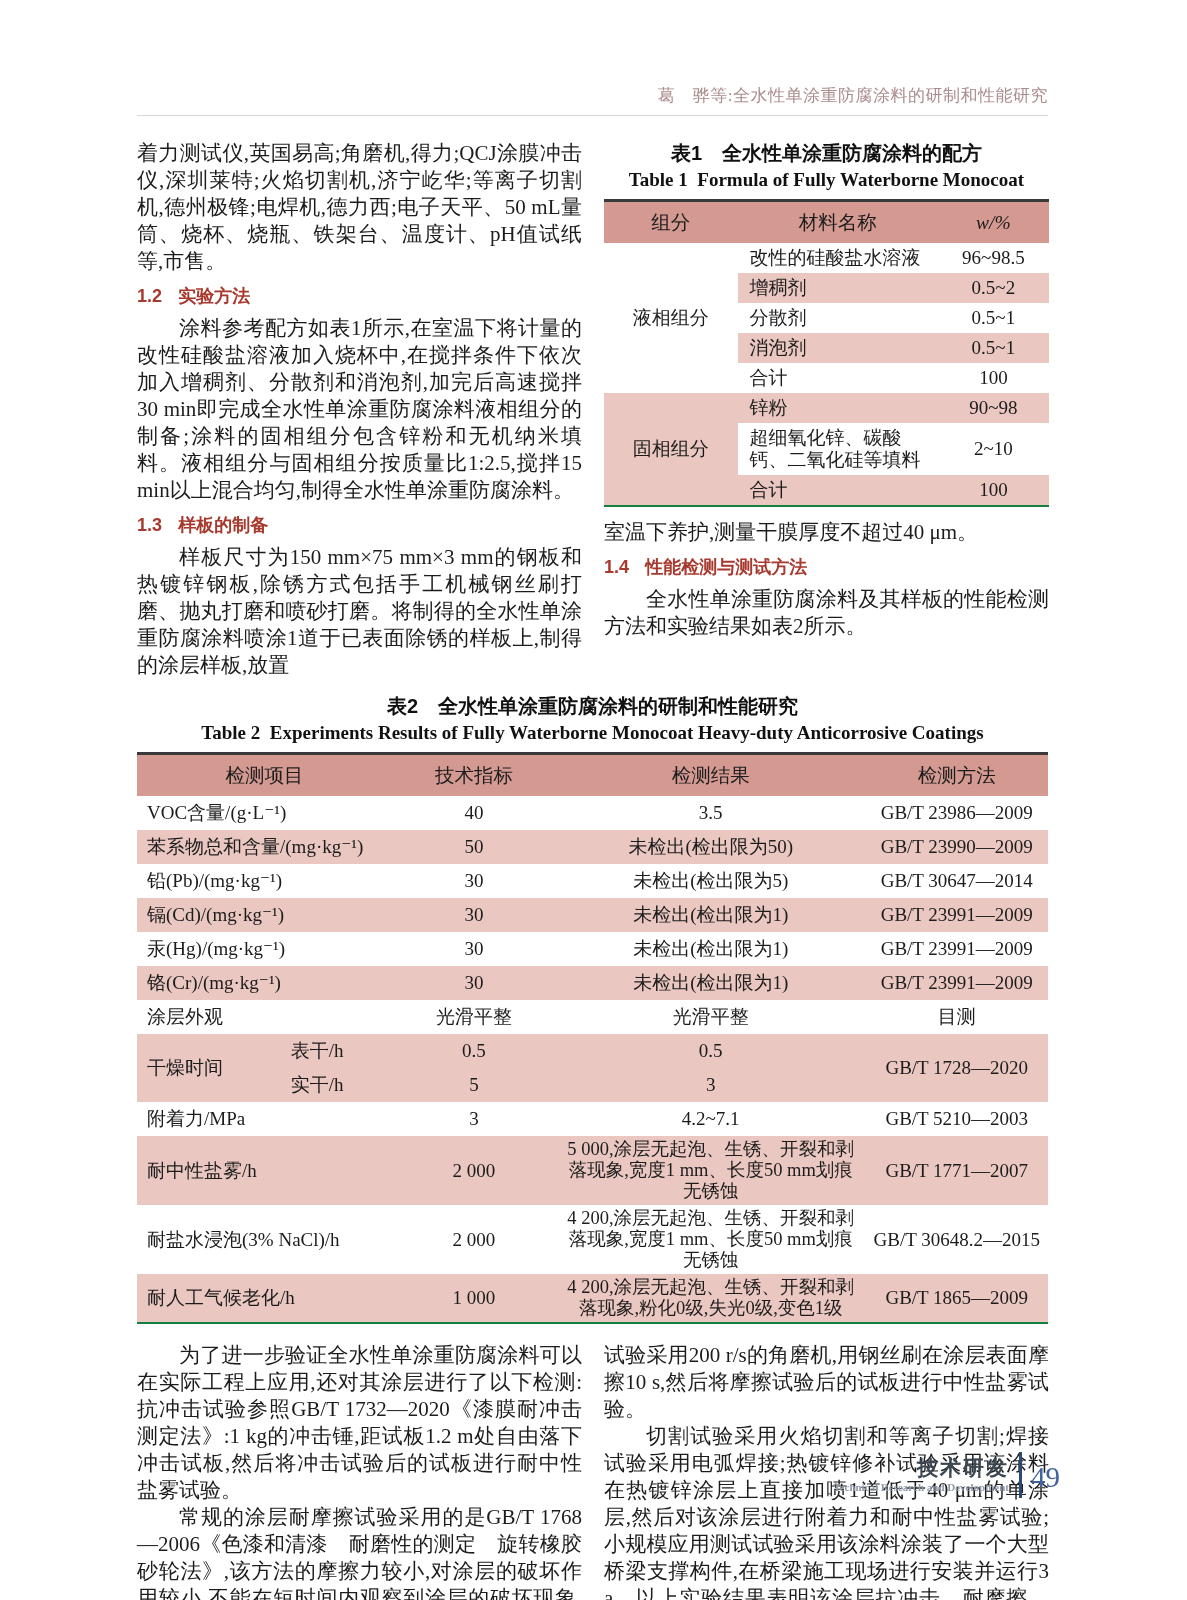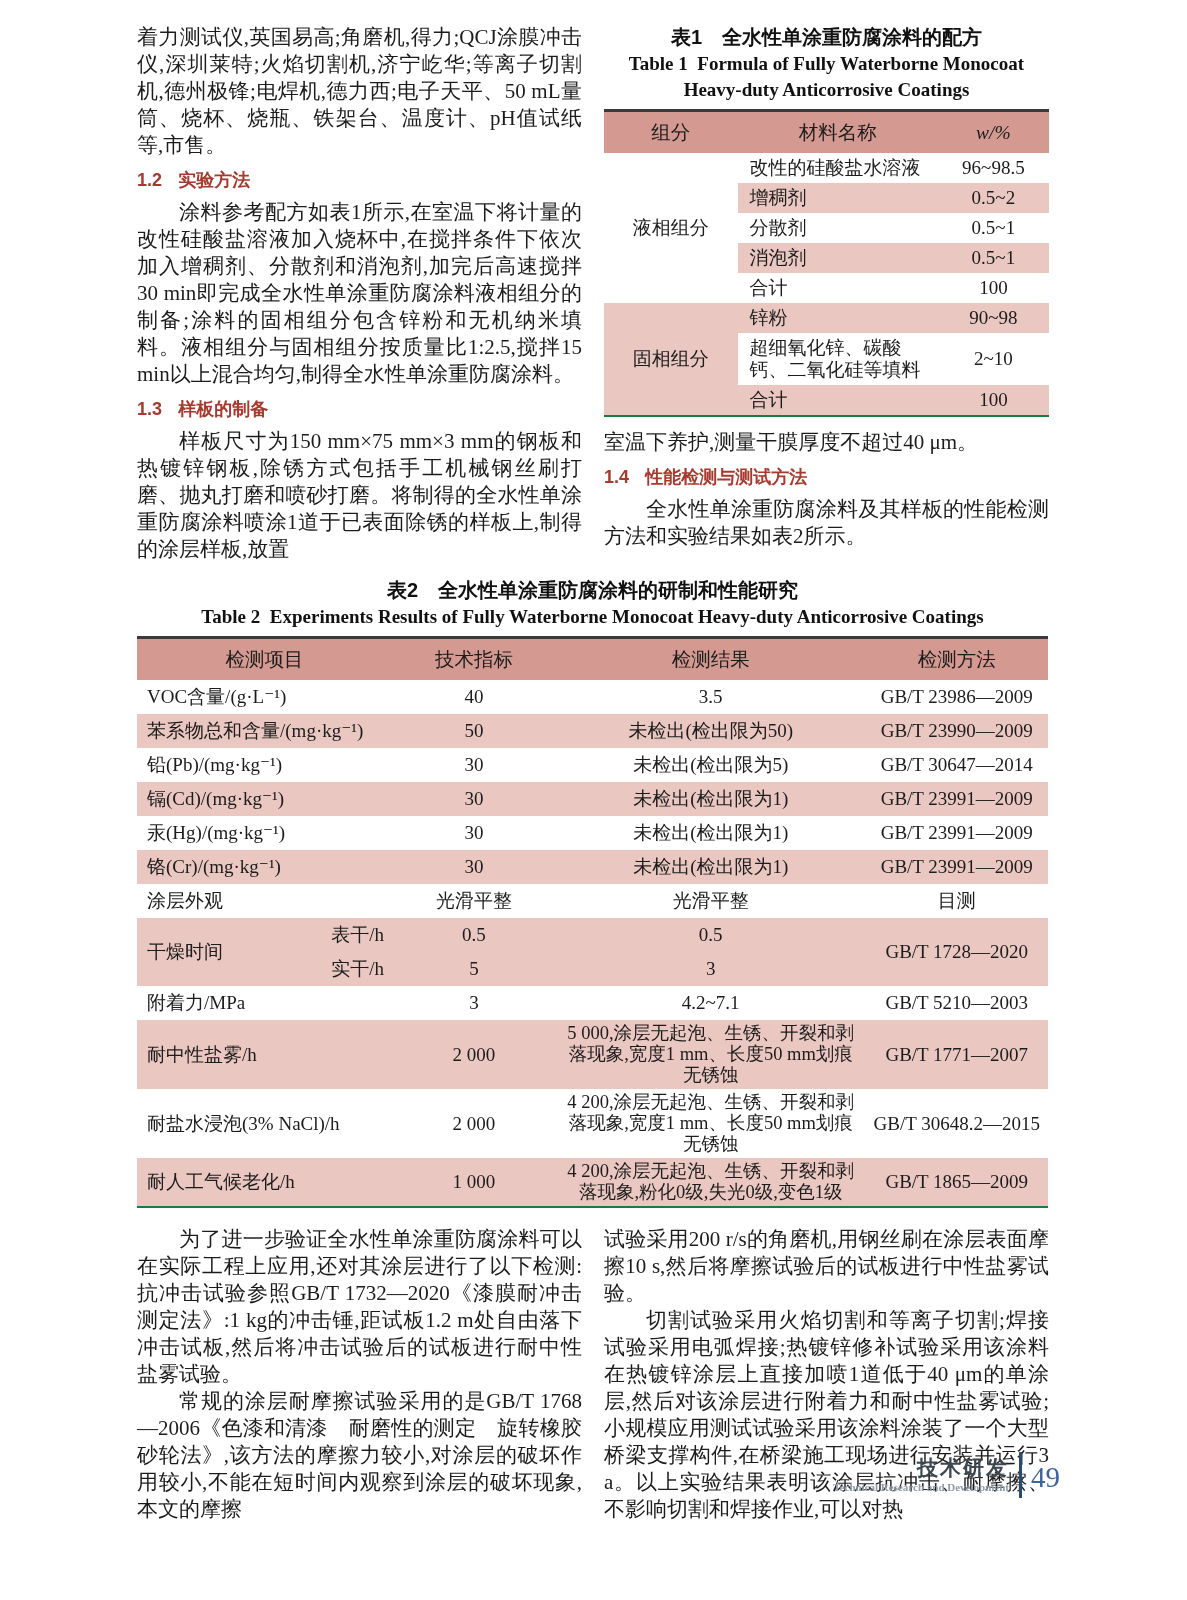--- a/index.html
+++ b/index.html
@@ -69,21 +69,21 @@
 
   
   .table1 td.t1-group { text-align:center; }
   .table1 td.t1-mat { text-align:left; padding-left:12px; line-height:22px; }
   .table1 td.t1-val { text-align:center; }
   .table1 th.t1-frac { font-style:italic; font-family:"Liberation Serif",serif; }
 
   
   .table2-block { margin-top:14px; }
   .table2 td.c-item { text-align:left; padding-left:10px;margin-top:28px; }
-  .table2 td.c-sub  { text-align:right; padding-left:4px;margin-left:26px; }
+  .table2 td.c-sub  { text-align:center; padding-left:4px;margin-left:26px; }
   .table2 td.c-spec, .table2 td.c-res, .table2 td.c-meth { text-align:center; }
   .table2 td.c-res.tall { line-height:21px; font-size:18.5px; padding:3px 4px; }
   .table2 td.c-meth { white-space:nowrap; }
 
   
   .footer {
     position:absolute; top:1450px; right:127px;
     display:flex; align-items:center;
   }
   .footer-text { text-align:right; }
@@ -97,38 +97,38 @@
     font-family:"Liberation Serif",serif;
   }
   .footer-bar { width:3px; height:46px; background:#2b4a70; margin:0 9px 0 10px; }
   .footer-num { font-size:29px; color:#41639c; line-height:46px; padding-top:4px; }
 </style>
 </head>
 <body>
 
 <div class="page-inner">
 
+  <div class="running-head">葛　骅等:全水性单涂重防腐涂料的研制和性能研究</div>
 
   <div class="cols cols-top">
     <div class="col">
       <p class="para">着力测试仪,英国易高;角磨机,得力;QCJ涂膜冲击仪,深圳莱特;火焰切割机,济宁屹华;等离子切割机,德州极锋;电焊机,德力西;电子天平、50 mL量筒、烧杯、烧瓶、铁架台、温度计、pH值试纸等,市售。</p>
       <div class="sec-head">
         <span class="sec-num">1.2</span><span>实验方法</span>
       </div>
       <p class="para indent">涂料参考配方如表1所示,在室温下将计量的改性硅酸盐溶液加入烧杯中,在搅拌条件下依次加入增稠剂、分散剂和消泡剂,加完后高速搅拌30 min即完成全水性单涂重防腐涂料液相组分的制备;涂料的固相组分包含锌粉和无机纳米填料。液相组分与固相组分按质量比1:2.5,搅拌15 min以上混合均匀,制得全水性单涂重防腐涂料。</p>
       <div class="sec-head">
         <span class="sec-num">1.3</span><span>样板的制备</span>
       </div>
       <p class="para indent">样板尺寸为150 mm×75 mm×3 mm的钢板和热镀锌钢板,除锈方式包括手工机械钢丝刷打磨、抛丸打磨和喷砂打磨。将制得的全水性单涂重防腐涂料喷涂1道于已表面除锈的样板上,制得的涂层样板,放置</p>
     </div>
 
     <div class="col">
       <div class="tbl-title-cn">表1　全水性单涂重防腐涂料的配方</div>
       <div class="tbl-title-en">Table 1 Formula of Fully Waterborne Monocoat</div>
-      <div class="tbl-title-en">Heavy-duty Anticorrosive Coatings</div>
 
       <table class="table1">
         <colgroup>
             <col style="width:30%">
             <col style="width:45%">
             <col style="width:25%">
           </colgroup>
         <tbody>
             <tr>
           <th>组分</th>

